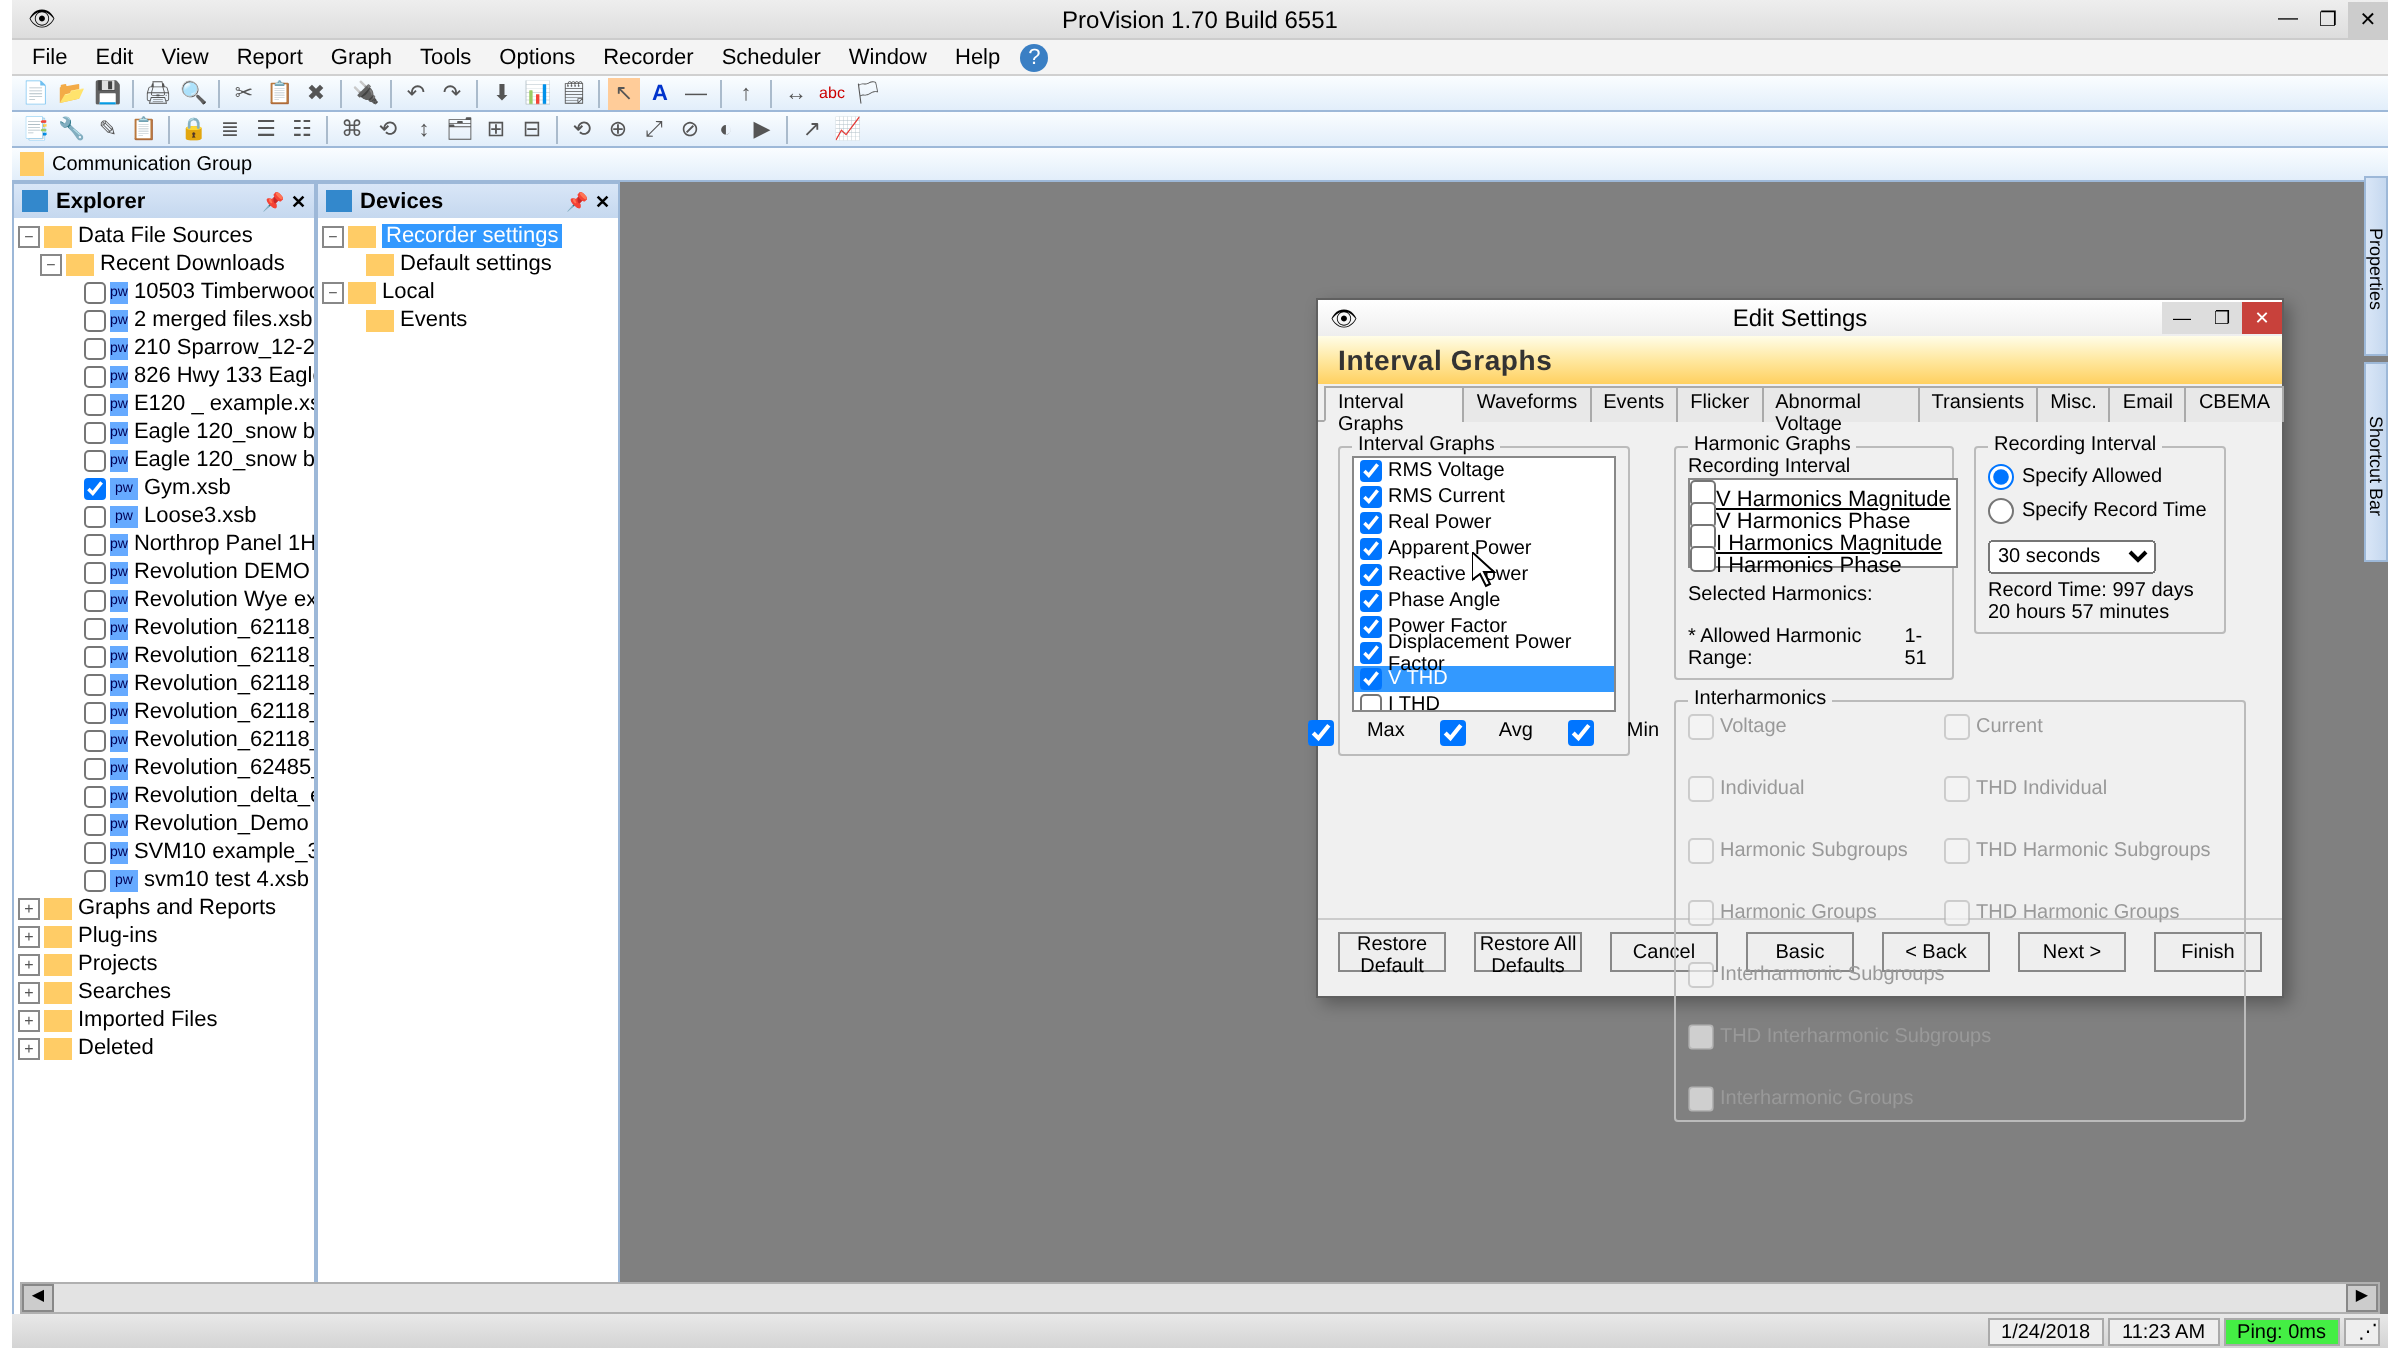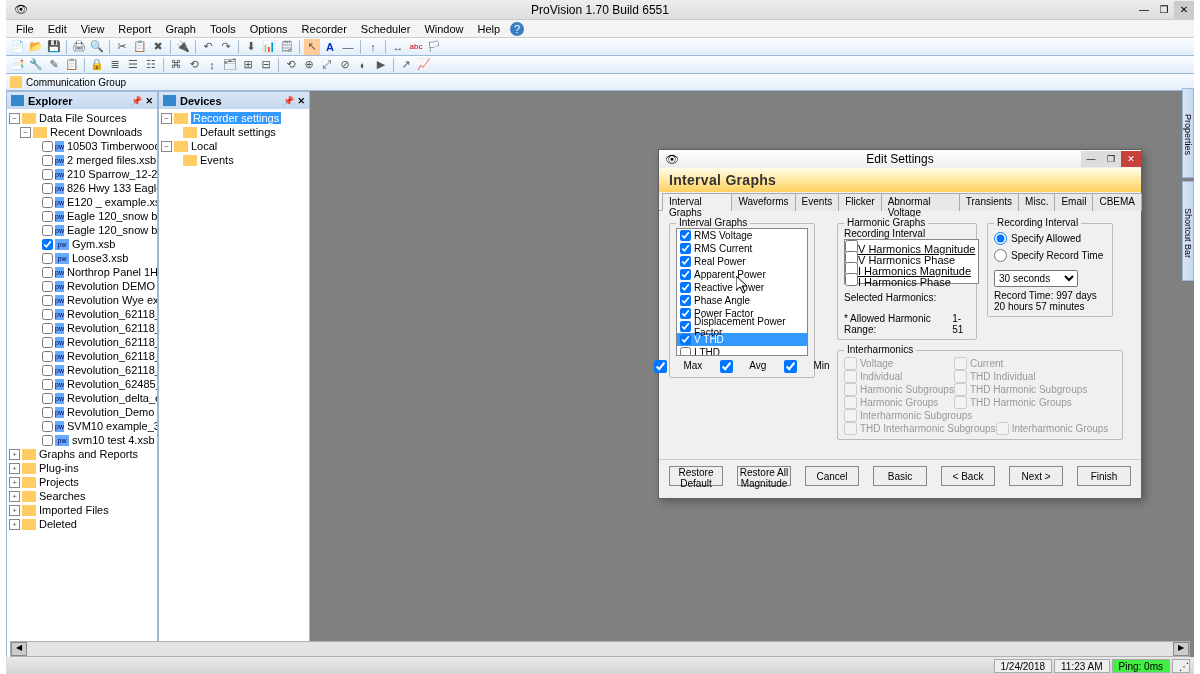--- a/index.html
+++ b/index.html
@@ -60,21 +60,21 @@
 .checklist .row.sel { background: #39f; color: #fff; }
 .mma { display: flex; gap: 18px; margin-top: 4px; font-size: 10px; justify-content: center; }
 .mma label { display: flex; align-items: flex-start; gap: 16px; }
 .fieldlbl { font-size: 10px; }
 select { font-size: 10px; height: 17px; }
 .col1 { width: 146px; }
 .col2 { width: 152px; padding-left: 12px; }
 .col3 { width: 126px; }
 .harm-list { border: 1px solid #888; background: #fff; height: 45px; width: 135px; }
 .radio-row { display: flex; align-items: center; gap: 4px; font-size: 10px; margin: 4px 0; }
-.interh { display: flex; flex-wrap: wrap; font-size: 10px; color: #999; }
+.interh { display: flex; gap: 18px; flex-wrap: wrap; font-size: 10px; color: #999; }
 .interh label { display: flex; align-items: center; gap: 3px; min-width: 110px; }
 .dlg-buttons { display: flex; gap: 14px; justify-content: center; padding: 6px 10px 4px; border-top: 1px solid #ccc; margin-top: 2px; }
 .dlg-buttons button { width: 68px; height: 20px; font-size: 10px; background: #eee; border: 1px solid #888; cursor: pointer; }
 
 .hscroll { position: absolute; bottom: 17px; left: 4px; right: 4px; height: 16px; background: #e3e3e3; border: 1px solid #b0b0b0; }
 .statusbar { position: absolute; bottom: 0; left: 0; right: 0; height: 17px; background: linear-gradient(#e8e8e8,#d4d4d4); display: flex; align-items: center; font-size: 10px; padding: 0 4px; }
 .statusbar .sp { flex: 1; }
 .statusbar .cell { border: 1px solid #aaa; padding: 0 6px; margin-left: 2px; background: #eee; height: 14px; line-height: 13px; }
 .statusbar .ping { background: #4e4; }
 
@@ -337,21 +337,21 @@
                   <input type="radio" style="">
                   <span>Specify Record Time</span>
                 </div>
               <select style="width:84px;margin-top:4px"><option>30 seconds</option></select>
               <div class="fieldlbl" style="margin-top:3px">Record Time: 997 days 20 hours 57 minutes</div>
             </div>
           </div>
         </div>
         <div class="dlg-buttons" id="dlg-buttons">
             <button>Restore Default</button>
-            <button>Restore All Magnitude</button>
+            <button>Restore All Defaults</button>
             <button>Cancel</button>
             <button>Basic</button>
             <button>&lt; Back</button>
             <button>Next &gt;</button>
             <button>Finish</button>
           </div>
       </div>
       <svg class="cursor" style="left:426px;top:185px" width="16" height="20">
           <path d="M0 0 L0 14 L4 11 L7 17 L9 16 L6 10 L11 10 Z" fill="#fff" stroke="#000"></path>
         </svg>

